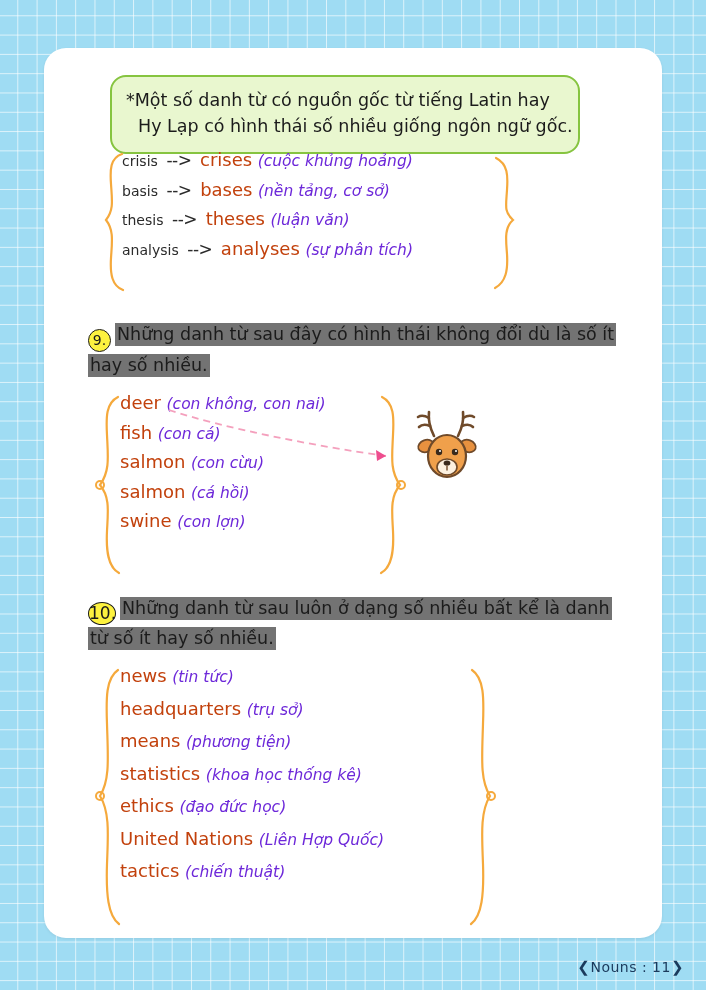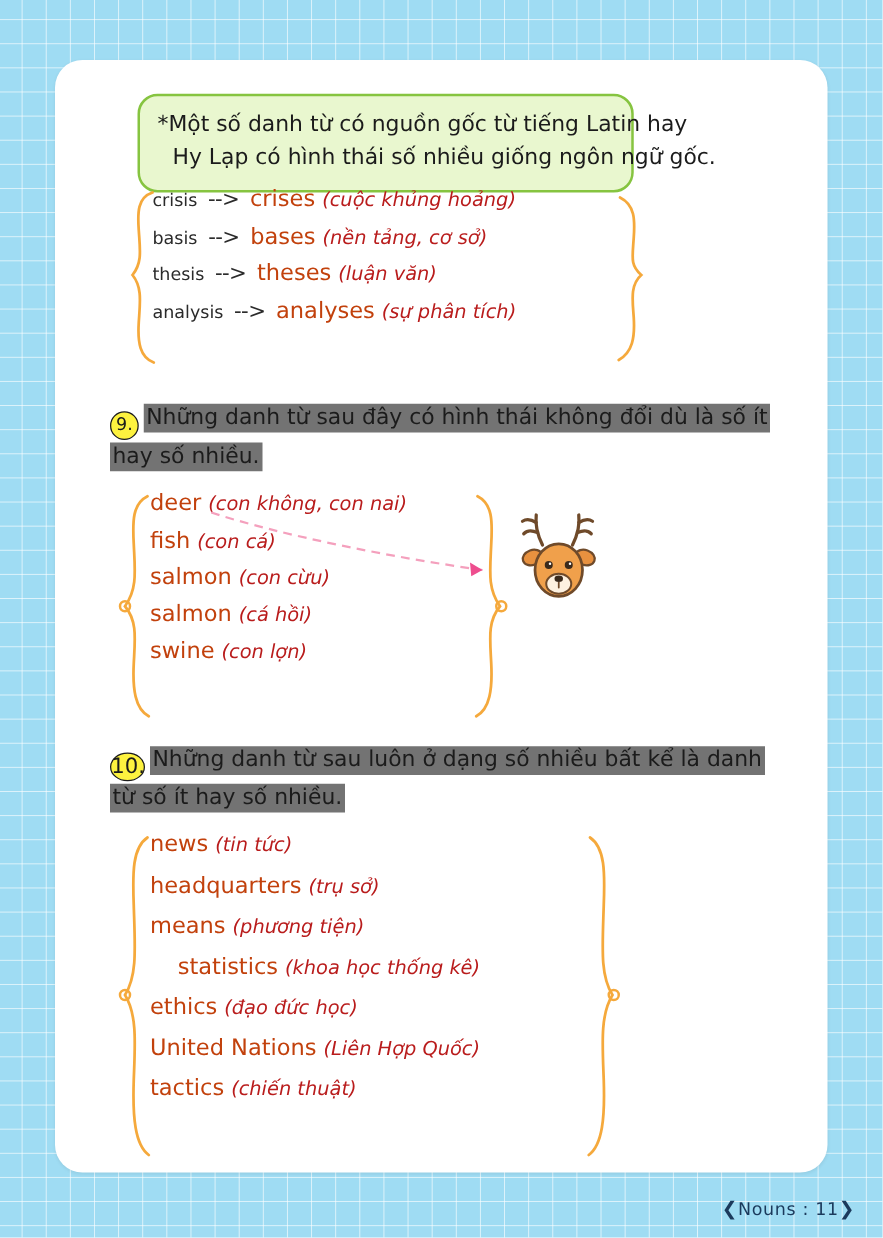--- a/index.html
+++ b/index.html
@@ -38,21 +38,21 @@
     background: #ffffff;
     border-radius: 22px;
     box-shadow: 0 1px 3px rgba(0,0,0,0.07);
   }
 
   
   .note-box {
     position: absolute;
     left: 66px;
     top: 27px;
-    width: 397px;
+    width: 470px;
     padding: 10px 14px 12px 14px;
     border: 2px solid #86c440;
     border-radius: 16px;
     background: #e9f7cf;
     box-sizing: border-box;
   }
   .note-line {
     font-family: "DejaVu Sans", sans-serif;
     font-size: 17.5px;
     color: #1b1b1b;
@@ -88,21 +88,21 @@
     color: #c2410c;
     font-size: 18px;
   }
   .arrow {
     color: #2b2b2b;
     font-size: 17px;
     letter-spacing: -0.5px;
     padding: 0 3px;
   }
   .viet {
-    color: #b91c1c;
+    color: #6d28d9;
     font-size: 15.5px;
     font-style: italic;
   }
 
   
   .bracket-svg {
     position: absolute;
     top: 0;
     left: 0;
     overflow: visible;
@@ -319,21 +319,21 @@
           <span class="viet">(tin tức)</span>
         </div>
         <div class="row" style="margin-bottom:14px;">
           <span class="pink">headquarters</span>
           <span class="viet">(trụ sở)</span>
         </div>
         <div class="row" style="margin-bottom:14px;">
           <span class="pink">means</span>
           <span class="viet">(phương tiện)</span>
         </div>
-        <div class="row" style="margin-bottom:14px;text-align:right;">
+        <div class="row" style="margin-bottom:14px;">
           <span class="pink">statistics</span>
           <span class="viet">(khoa học thống kê)</span>
         </div>
         <div class="row" style="margin-bottom:14px;">
           <span class="pink">ethics</span>
           <span class="viet">(đạo đức học)</span>
         </div>
         <div class="row" style="margin-bottom:14px;">
           <span class="pink">United Nations</span>
           <span class="viet">(Liên Hợp Quốc)</span>

